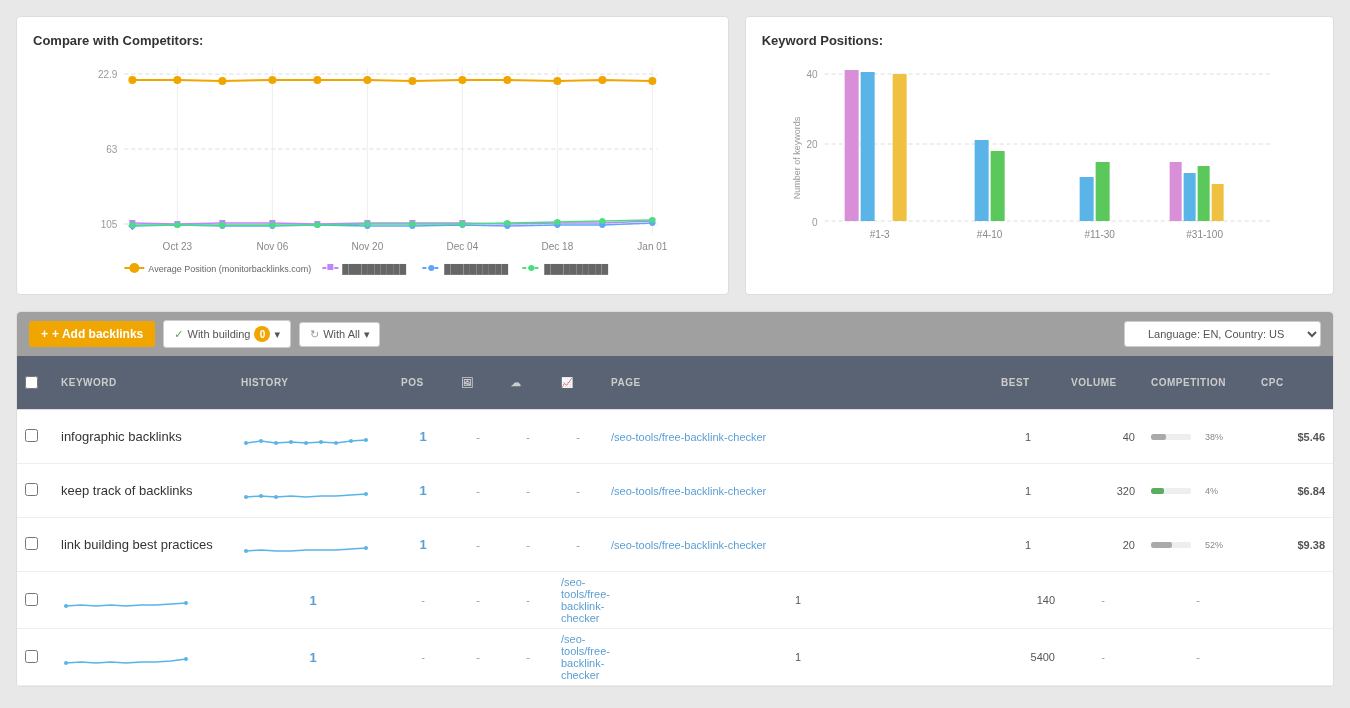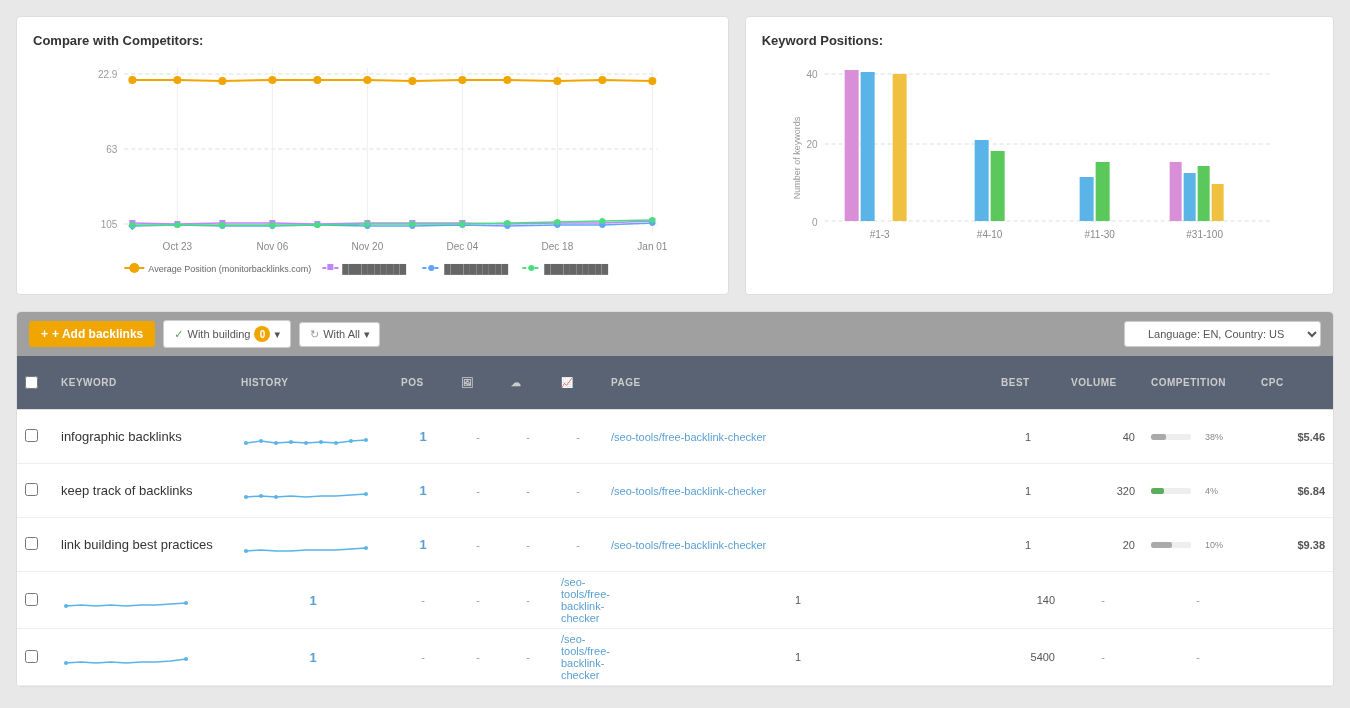--- a/index.html
+++ b/index.html
@@ -479,21 +479,21 @@
       <div class="td-cell dash">-</div>
       <div class="td-cell dash">-</div>
       <div class="td-cell page-link">/seo-tools/free-backlink-checker</div>
       <div class="td-cell best-val">1</div>
       <div class="td-cell volume-val">20</div>
       <div class="td-cell">
         <div class="competition-bar">
           <div class="comp-bar-outer">
               <div class="comp-bar-inner comp-gray" style="width:52%"></div>
             </div>
-          <div class="comp-label">10%</div>
+          <div class="comp-label">52%</div>
         </div>
       </div>
       <div class="td-cell cpc-val">$9.38</div>
     </div>
 
     <div class="table-row">
       <div class="td-cell">
         <input type="checkbox" style="">
       </div>
       <div class="td-cell">

